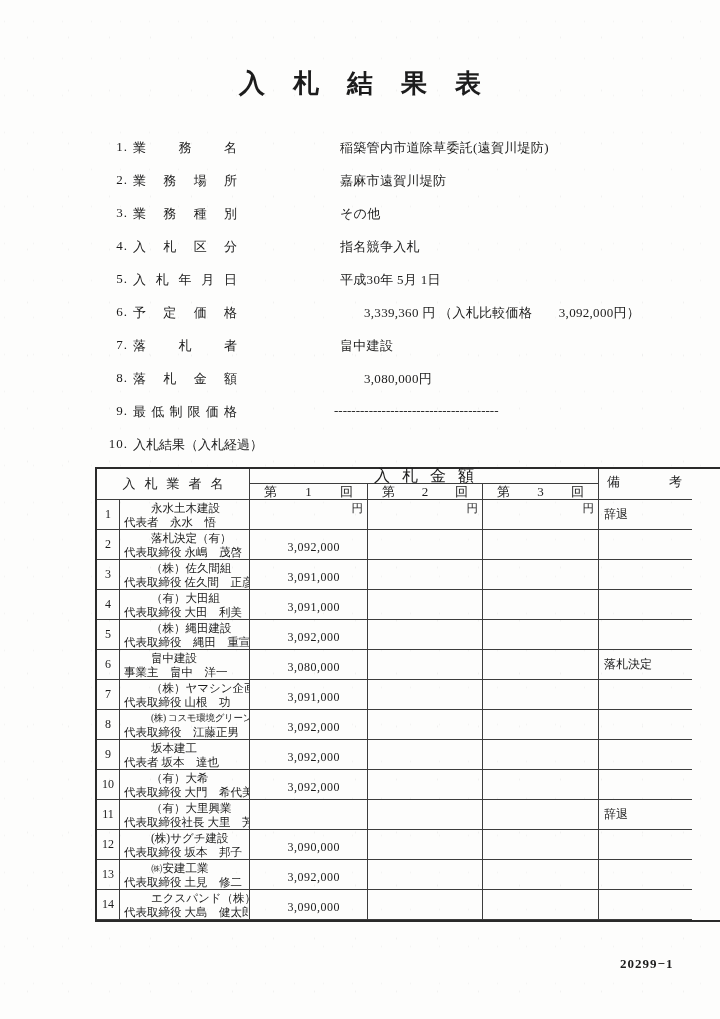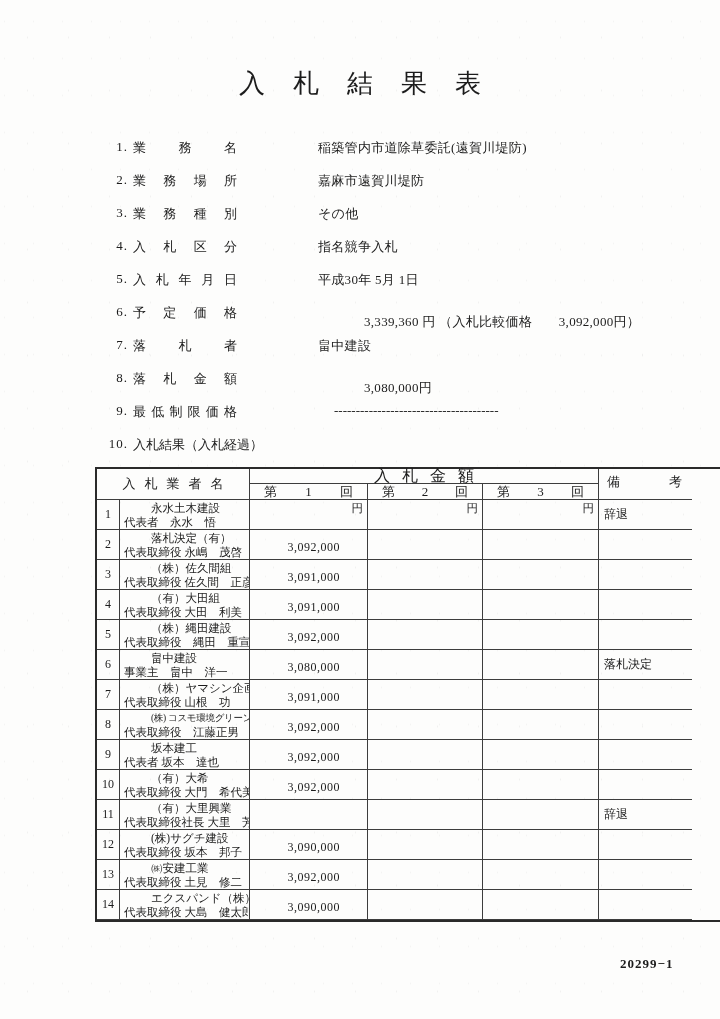--- a/index.html
+++ b/index.html
@@ -13,31 +13,31 @@
       radial-gradient(rgba(90,90,90,0.05) 0.6px, transparent 0.9px);
     background-size:41px 53px, 29px 37px;
     background-position:7px 11px, 19px 3px;
     font-family:"Liberation Serif","DejaVu Serif",serif;
     color:#1c1c1c;
     overflow:hidden;
   }
   
   .title{
     position:absolute;top:66px;left:0;width:720px;
-    text-align:center;font-size:26px;font-weight:normal;
+    text-align:center;font-size:26px;font-weight:bold;
     letter-spacing:28px;text-indent:28px;white-space:nowrap;
   }
   
   .items{position:absolute;top:139px;left:0;width:720px;}
   .item{position:relative;height:33px;font-size:13px;}
   .item-no{position:absolute;left:100px;width:28px;text-align:right;letter-spacing:1px;}
   .item-label{position:absolute;left:133px;width:104px;white-space:nowrap;}
   .item-label.justify{display:flex;justify-content:space-between;white-space:normal;}
-  .item-value{position:absolute;left:318px;white-space:pre;letter-spacing:0.3px;}
-  .item-value.indent{left:364px;margin-top:9px;}
+  .item-value{position:absolute;left:340px;white-space:pre;letter-spacing:0.3px;}
+  .item-value.indent{left:364px;}
   .item-value.dashes{left:334px;letter-spacing:0;font-size:13px;color:#222;}
   
   .bid-table{
     position:absolute;left:95px;top:467px;width:634px;
     display:grid;
     grid-template-columns:23px 130px 118px 115px 116px 93px;
     grid-template-rows:15px 16px;
     grid-auto-rows:30px;
     border:2px solid #2a2a2a;
     box-sizing:border-box;

